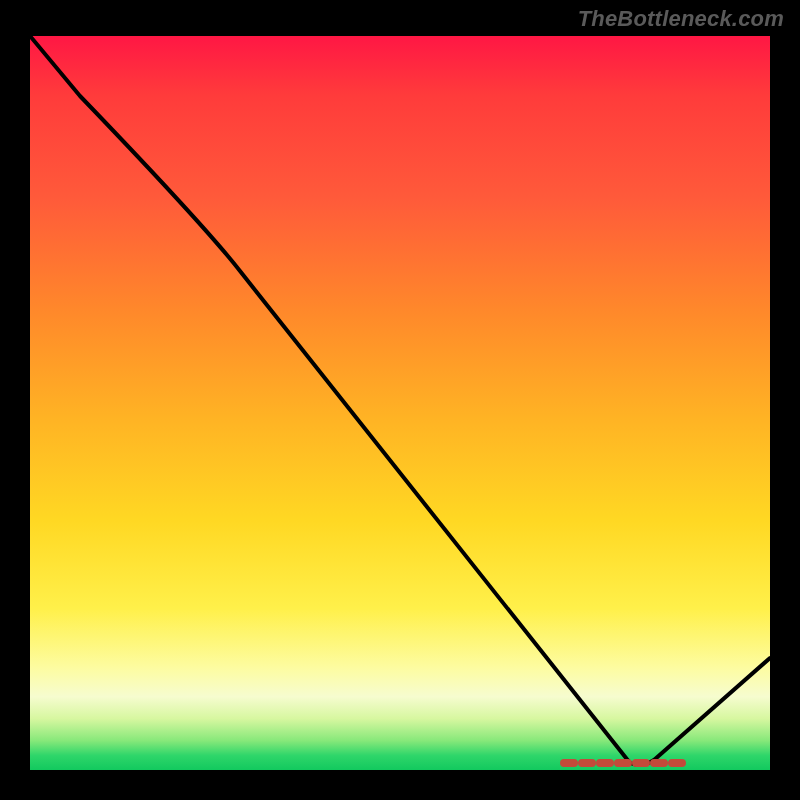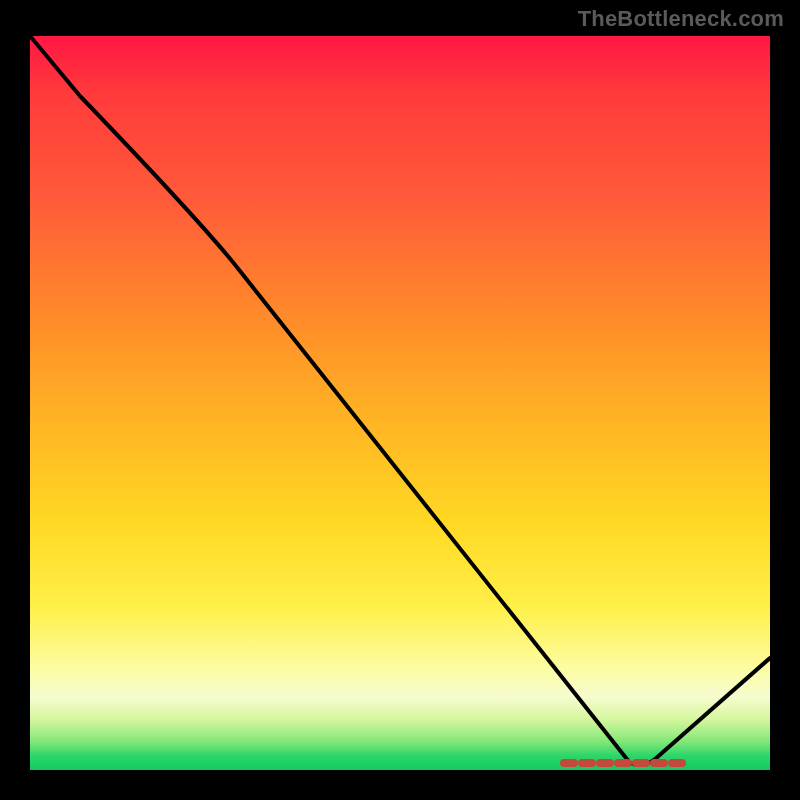--- a/index.html
+++ b/index.html
@@ -18,20 +18,21 @@
     background: #000;
   }
   .watermark {
     position: absolute;
     top: 6px;
     right: 16px;
     color: #5a5a5a;
     font-size: 22px;
     font-weight: 600;
     letter-spacing: 0.2px;
+    font-style: italic;
   }
   .plot-frame {
     position: absolute;
     left: 30px;
     top: 36px;
     width: 740px;
     height: 734px;
     background: #000;
     box-sizing: border-box;
   }

